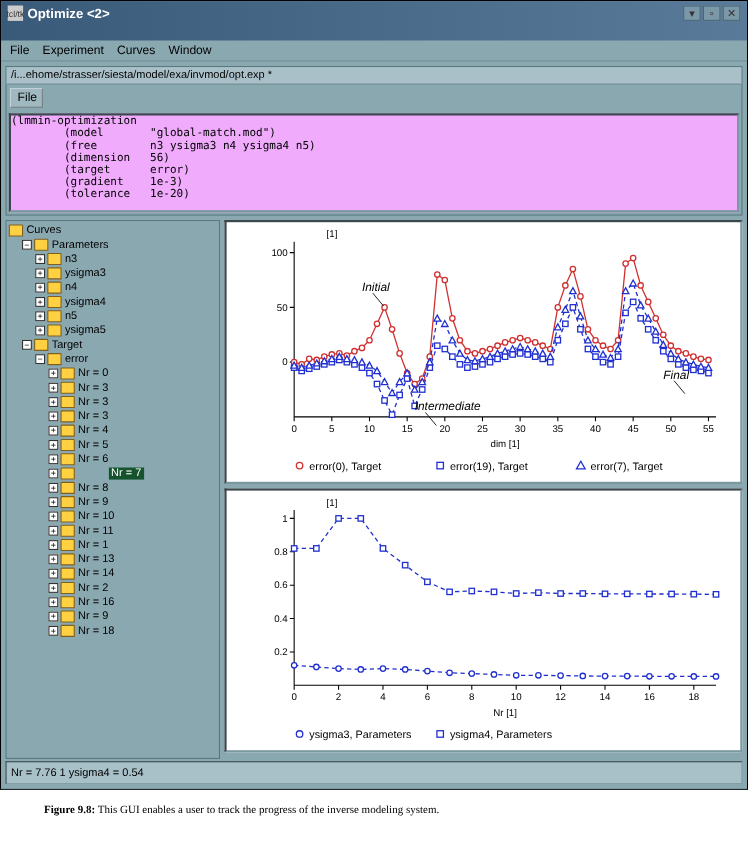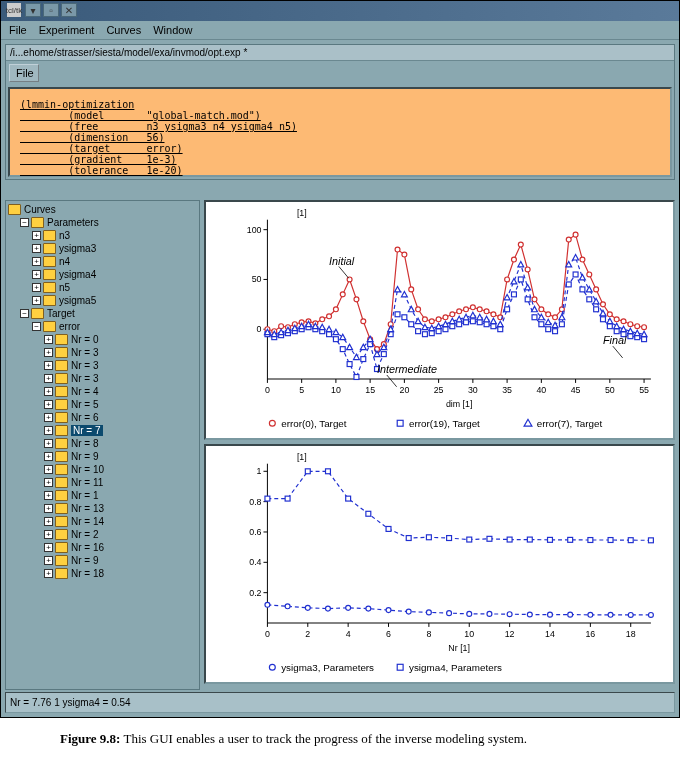--- a/index.html
+++ b/index.html
@@ -10,23 +10,23 @@
     width: 682px;
   }
   .window {
     border: 1px solid #000;
     background: #8aa8b0;
     width: 680px;
   }
   .titlebar {
     background: linear-gradient(to right, #3a5a7a, #5a7a9a);
     color: #fff;
-    padding: 2px 6px;
+    padding: 18px 6px;
     display: flex;
-    align-items: flex-start;
+    align-items: flex-end;
     font-size: 12px;
     height: 20px;
   }
   .titlebar-icon {
     width: 14px; height: 14px;
     background: #ccc;
     margin-right: 4px;
     font-size: 8px;
     display: flex; align-items: center; justify-content: center;
     color: #333;
@@ -49,46 +49,45 @@
     border-bottom: 1px solid #6a8890;
   }
   .menu-item { color: #000; cursor: pointer; }
   .content-area {
     padding: 4px;
     background: #8aa8b0;
   }
   .path-section {
     background: #8aa8b0;
     border: 1px solid #5a7880;
-    margin-bottom: 20px;
+    margin-bottom: 4px;
   }
   .path-bar {
     background: #aac0c8;
     padding: 2px 4px;
     font-size: 10px;
     border-bottom: 1px solid #6a8890;
   }
   .file-label {
     background: #a0b8c0;
     border: 1px outset #c0d0d8;
     padding: 2px 6px;
     margin: 3px;
     display: inline-block;
     width: 30px;
   }
   .code-block {
-    background: #fdba74;
+    background: #f0abfc;
     border: 2px inset #7a98a0;
-    padding: 10px;
+    padding: 0;
     font-family: monospace;
     font-size: 10px;
     white-space: pre;
     margin: 2px;
     height: 90px;
-    text-decoration: underline;
   }
   .main-split {
     display: flex;
     gap: 4px;
     height: 490px;
   }
   .tree-panel {
     width: 195px;
     background: #8aa8b0;
     border: 1px solid #5a7880;
@@ -118,23 +117,24 @@
   .folder-icon {
     width: 13px; height: 11px;
     background: #ffd040;
     border: 1px solid #806020;
     margin-right: 3px;
     display: inline-block;
     border-radius: 1px 1px 0 0;
   }
   .tree-label { }
   .tree-label.selected {
-    background: #0c4a6e;
+    background: #14532d;
     color: #fff;
     padding: 0 2px;
+    margin-left: 28px;
   }
   .ind-1 { padding-left: 12px; }
   .ind-2 { padding-left: 24px; }
   .ind-3 { padding-left: 36px; }
   .charts-panel {
     flex: 1;
     display: flex;
     flex-direction: column;
     gap: 4px;
   }
@@ -154,33 +154,34 @@
   .annot { font-size: 11px; fill: #000; font-style: italic;}
   .legend-text { font-size: 10px; fill: #000; }
   .status-bar {
     background: #a8c0c8;
     border: 1px inset #7a98a0;
     padding: 4px 4px;
     font-size: 10px;
     margin-top: 2px;
   }
   .caption {
-    padding: 12px 60px 8px 60px;
+    padding: 12px 60px 8px 40px;
     font-family: Georgia, serif;
-    font-size: 13px;
+    font-size: 10px;
     line-height: 1.4;
   }
   .caption b { font-weight: bold; }
 </style>
 </head>
 <body>
 
 <div class="window">
   <div class="titlebar">
     <div class="titlebar-icon">tcl/tk</div>
+    <div class="titlebar-title">Optimize &lt;2&gt;</div>
     <div class="titlebar-btns">
       <div class="titlebar-btn">▾</div>
       <div class="titlebar-btn">▫</div>
       <div class="titlebar-btn">✕</div>
     </div>
   </div>
 
   <div class="menubar">
     <span class="menu-item">File</span>
     <span class="menu-item">Experiment</span>

